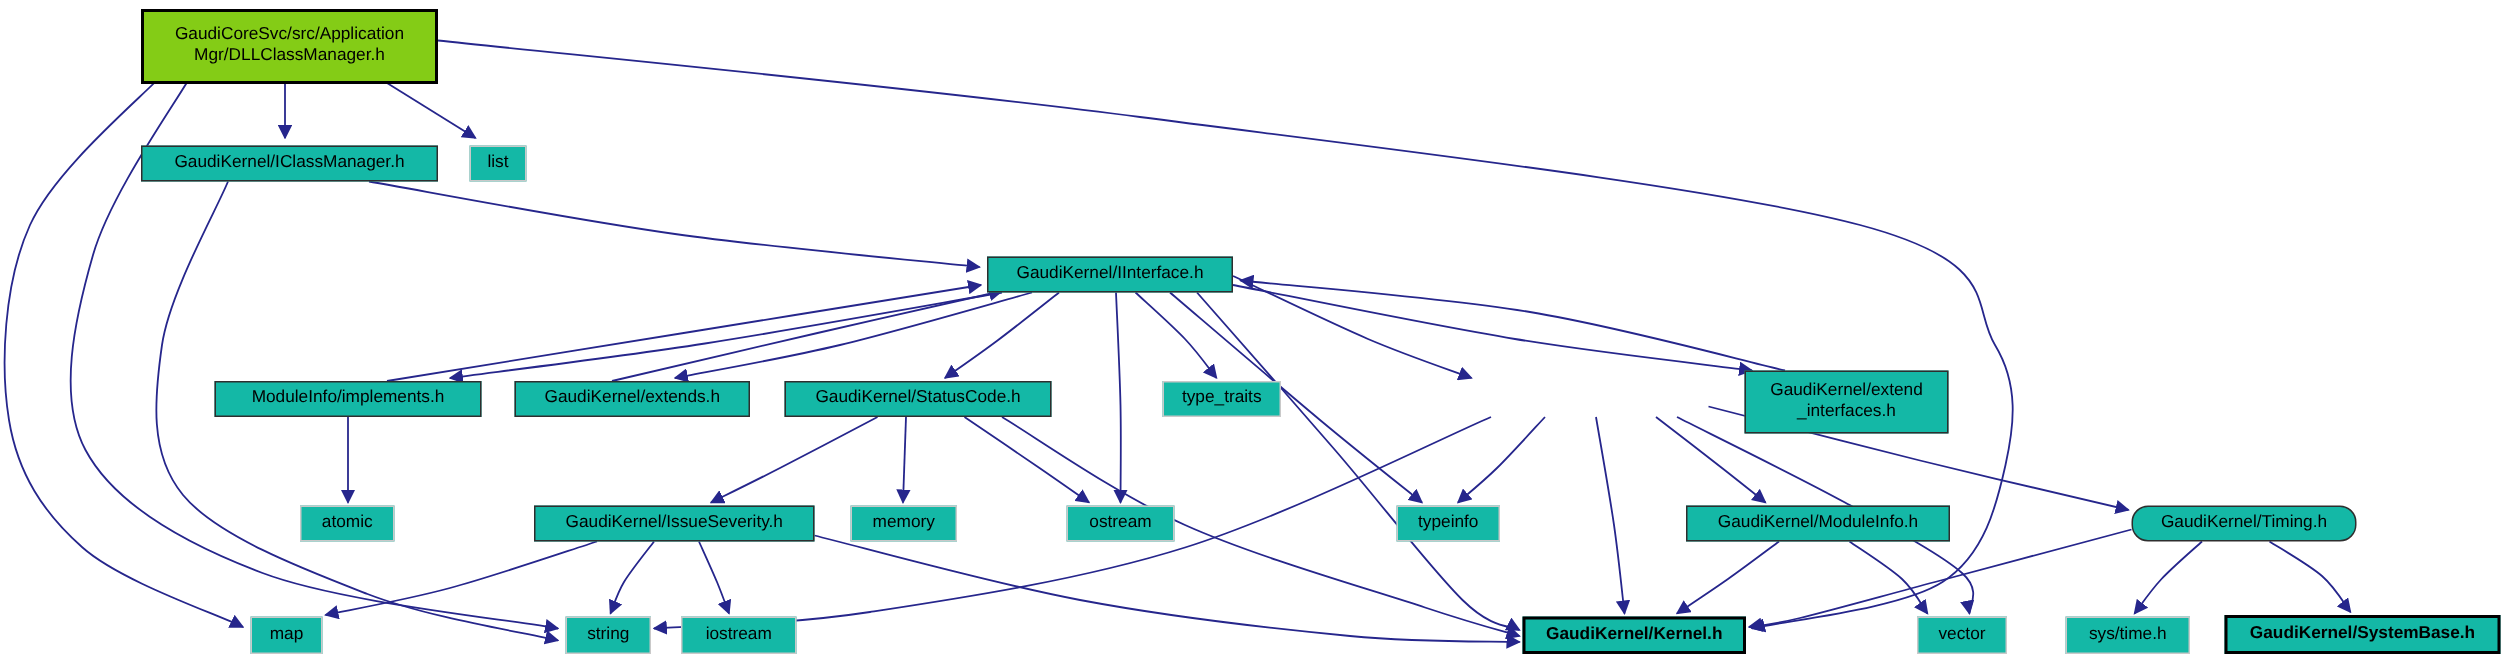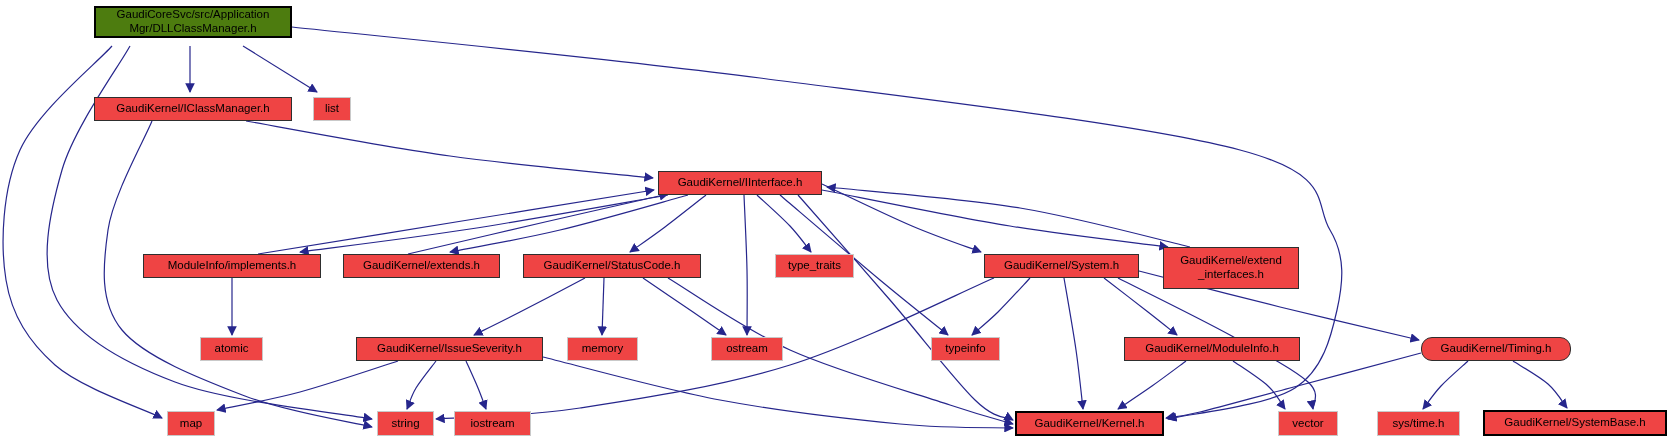--- a/index.html
+++ b/index.html
@@ -2,25 +2,25 @@
 <html><head>
 <meta charset="utf-8">
 <style>
   html,body{margin:0;padding:0;background:#ffffff;}
   body{width:1671px;height:443px;position:relative;overflow:hidden;
        font-family:"Liberation Sans",sans-serif;}
   #graph{position:absolute;left:0;top:0;width:1671px;height:443px;}
   #edge-layer{position:absolute;left:0;top:0;z-index:1;}
   #node-layer{position:absolute;left:0;top:0;width:1671px;height:443px;z-index:2;}
   .node{position:absolute;box-sizing:border-box;display:flex;align-items:center;
-        justify-content:center;text-align:center;background:#ef4444;
+        justify-content:center;text-align:center;background:#14b8a6;
         font-size:11.5px;line-height:1.2;color:#000;white-space:pre-line;
         padding:0 3px;cursor:default;}
   .node.internal{border:1px solid #2e2e2e;}
-  .node.internal-bold{border:2px solid #000000;}
+  .node.internal-bold{border:2px solid #000000;font-weight:bold;}
   .node.std{border:1px solid #c9c9c9;}
   .node.root{border:2px solid #000000;}
   .edge{fill:none;stroke-width:1.2px;}
 </style>
 </head>
 <body>
 
 <div id="graph">
   <svg id="edge-layer" width="1671" height="443" viewBox="0 0 1671 443" xmlns="http://www.w3.org/2000/svg">
     <defs>
@@ -64,30 +64,29 @@
         <path d="M1139,271 C1162.5,277 1233.3333333333333,295.5 1280,307 C1326.6666666666667,318.5 1395.8333333333333,334.5 1419,340" class="edge" stroke="#26268c" marker-end="url(#arrowhead)"></path>
         <path d="M1118,278 C1136.6666666666667,287.5 1198.3333333333333,317.6666666666667 1230,335 C1261.6666666666667,352.3333333333333 1294.1666666666667,369.6666666666667 1308,382 C1321.8333333333333,394.3333333333333 1312.1666666666667,404.5 1313,409" class="edge" stroke="#26268c" marker-end="url(#arrowhead)"></path>
         <path d="M1186,361 C1180.3333333333333,365.1666666666667 1163.3333333333333,378 1152,386 C1140.6666666666667,394 1123.6666666666667,405.1666666666667 1118,409" class="edge" stroke="#26268c" marker-end="url(#arrowhead)"></path>
         <path d="M1233,361 C1238.8333333333333,365.1666666666667 1259.3333333333333,378 1268,386 C1276.6666666666667,394 1282.1666666666667,405.1666666666667 1285,409" class="edge" stroke="#26268c" marker-end="url(#arrowhead)"></path>
         <path d="M1468,361 C1463.5,365.1666666666667 1448.5,378 1441,386 C1433.5,394 1426,405.1666666666667 1423,409" class="edge" stroke="#26268c" marker-end="url(#arrowhead)"></path>
         <path d="M1513,361 C1518.8333333333333,364.8333333333333 1539,376.1666666666667 1548,384 C1557,391.8333333333333 1563.8333333333333,404 1567,408" class="edge" stroke="#26268c" marker-end="url(#arrowhead)"></path>
         <path d="M1421,353 C1399.1666666666667,358.8333333333333 1326.8333333333333,378.1666666666667 1290,388 C1253.1666666666667,397.8333333333333 1220.6666666666667,407 1200,412 C1179.3333333333333,417 1171.6666666666667,417 1166,418" class="edge" stroke="#26268c" marker-end="url(#arrowhead)"></path>
       </g>
   </svg>
   <div id="node-layer">
-      <div class="node root" style="left: 94px; top: 6px; width: 198px; height: 32px; background: #4d7c0f;">GaudiCoreSvc/src/Application
+      <div class="node root" style="left: 94px; top: 6px; width: 198px; height: 50px; background: #84cc16;">GaudiCoreSvc/src/Application
 Mgr/DLLClassManager.h</div>
       <div class="node internal" style="left: 94px; top: 97px; width: 198px; height: 24px;">GaudiKernel/IClassManager.h</div>
       <div class="node std" style="left: 313px; top: 97px; width: 38px; height: 24px;">list</div>
       <div class="node internal" style="left: 658px; top: 171px; width: 164px; height: 24px; text-align: right;">GaudiKernel/IInterface.h</div>
       <div class="node internal" style="left: 143px; top: 254px; width: 178px; height: 24px;">ModuleInfo/implements.h</div>
       <div class="node internal" style="left: 343px; top: 254px; width: 157px; height: 24px;">GaudiKernel/extends.h</div>
       <div class="node internal" style="left: 523px; top: 254px; width: 178px; height: 24px;">GaudiKernel/StatusCode.h</div>
       <div class="node std" style="left: 775px; top: 254px; width: 79px; height: 24px;">type_traits</div>
-      <div class="node internal" style="left: 984px; top: 254px; width: 155px; height: 24px;">GaudiKernel/System.h</div>
       <div class="node internal" style="left: 1163px; top: 247px; width: 136px; height: 42px;">GaudiKernel/extend
 _interfaces.h</div>
       <div class="node std" style="left: 200px; top: 337px; width: 63px; height: 24px;">atomic</div>
       <div class="node internal" style="left: 356px; top: 337px; width: 187px; height: 24px;">GaudiKernel/IssueSeverity.h</div>
       <div class="node std" style="left: 567px; top: 337px; width: 71px; height: 24px;">memory</div>
       <div class="node std" style="left: 711px; top: 337px; width: 72px; height: 24px;">ostream</div>
       <div class="node std" style="left: 931px; top: 337px; width: 69px; height: 24px;">typeinfo</div>
       <div class="node internal" style="left: 1124px; top: 337px; width: 176px; height: 24px;">GaudiKernel/ModuleInfo.h</div>
       <div class="node internal" style="left: 1421px; top: 337px; width: 150px; height: 24px; border-radius: 11px;">GaudiKernel/Timing.h</div>
       <div class="node std" style="left: 167px; top: 411px; width: 48px; height: 25px;">map</div>

